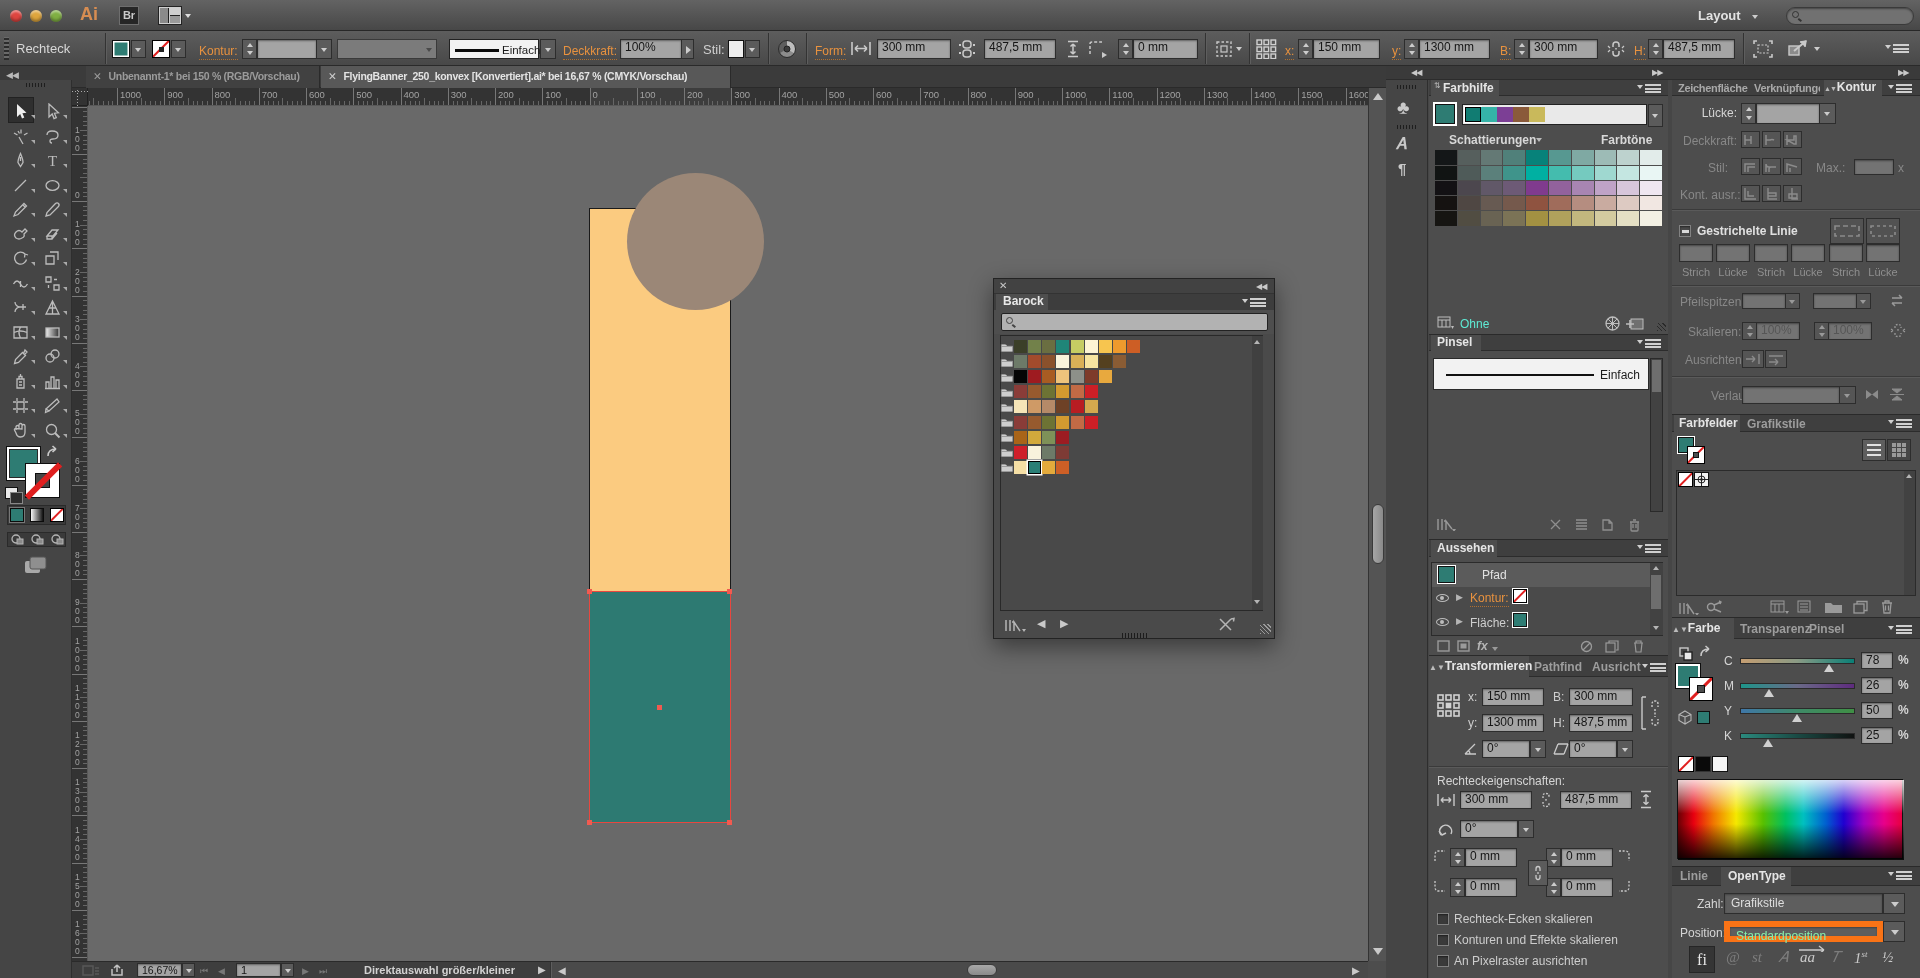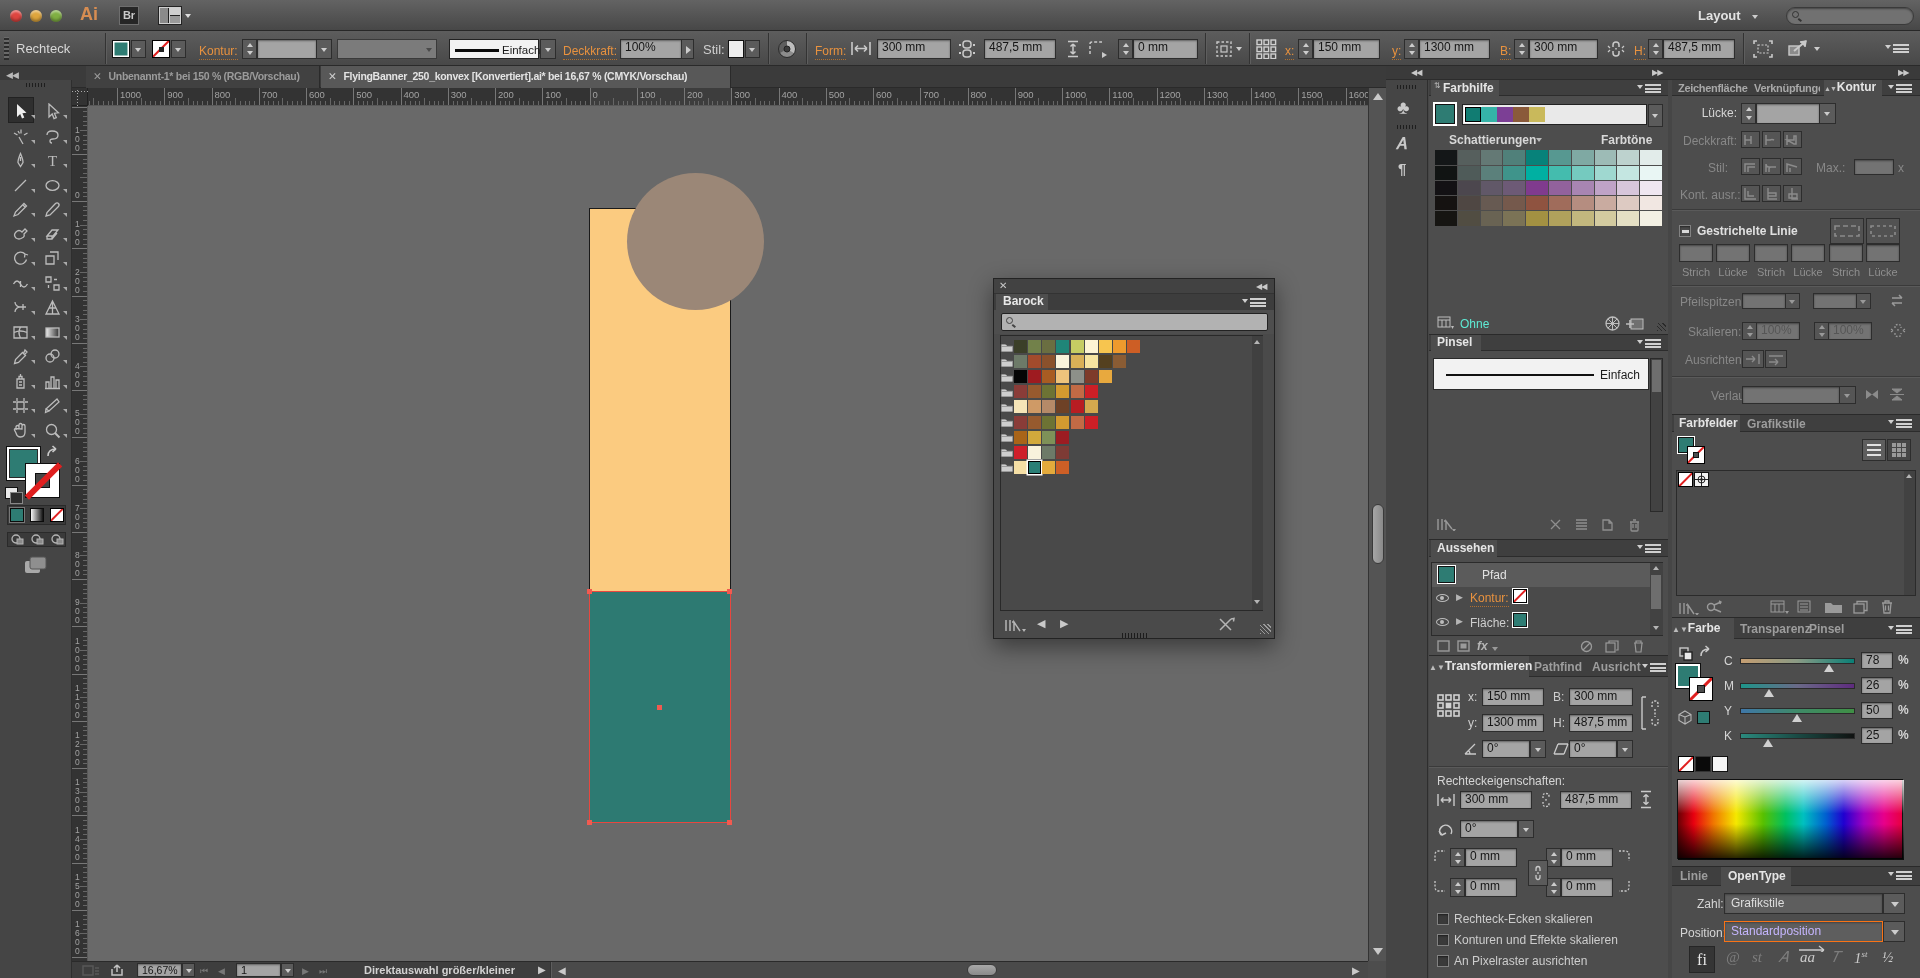--- a/index.html
+++ b/index.html
@@ -1449,21 +1449,21 @@
     <div class="a" style="left:0;top:786px;width:248px;height:20px;background:#3f3f3f;border-top:1px solid #2a2a2a;border-bottom:1px solid #2c2c2c"></div>
     <div class="tab" style="left:8px;top:789px;font-weight:bold">Linie</div>
     <div class="a" style="left:49px;top:787px;width:70px;height:19px;background:#4d4d4d;color:#e5e5e5;font-weight:bold;line-height:18px;padding-left:7px">OpenType</div>
     <div class="pmenu" style="left:224px;top:791px"></div>
     <div class="lab" style="left:25px;top:817px;color:#d5d5d5">Zahl:</div>
     <div class="a" style="left:52px;top:813px;width:159px;height:21px;background:#5e5e5e;border:1px solid #2d2d2d;color:#dedede;font-size:12px;line-height:19px;padding-left:6px;box-shadow:inset 0 1px 2px rgba(0,0,0,.3)">Grafikstile</div>
     <div class="btn" style="left:211px;top:813px;width:22px;height:21px">
       <div class="td" style="left:7px;top:8px"></div>
     </div>
     <div class="lab" style="left:8px;top:846px;color:#d5d5d5">Position:</div>
-    <div class="a" style="left:52px;top:841px;width:159px;height:21px;background:#5e5e5e;border:1px solid #f97316;color:#c4b5fd;font-size:12px;line-height:19px;padding-left:6px;box-shadow:inset 0 1px 2px rgba(0,0,0,.3)">Standardposition</div>
+    <div class="a" style="left:52px;top:841px;width:159px;height:21px;background:#5e5e5e;border:6px solid #f97316;color:#86efac;font-size:12px;line-height:19px;padding-left:6px;box-shadow:inset 0 1px 2px rgba(0,0,0,.3)">Standardposition</div>
     <div class="btn" style="left:211px;top:841px;width:22px;height:21px">
       <div class="td" style="left:7px;top:8px"></div>
     </div>
     <div class="a" style="left:17px;top:866px;width:26px;height:27px;background:#353535;border:1px solid #262626;color:#e8e8e8;font-size:16px;text-align:center;line-height:25px;font-family:'Liberation Serif',serif">fi</div>
     <div class="a" style="left:54px;top:869px;color:#7d7d7d;font-size:15px;font-family:'Liberation Serif',serif;font-style:italic">@</div>
     <div class="a" style="left:80px;top:869px;color:#7d7d7d;font-size:15px;font-family:'Liberation Serif',serif;font-style:italic">st</div>
     <div class="a" style="left:106px;top:869px;color:#7d7d7d;font-size:15px;font-family:'Liberation Serif',serif;font-style:italic">𝐴</div>
     <div class="a" style="left:128px;top:869px;color:#c9c9c9;font-size:15px;font-family:'Liberation Serif',serif;font-style:italic">aa</div>
     <div class="a" style="left:159px;top:869px;color:#7d7d7d;font-size:15px;font-family:'Liberation Serif',serif;font-style:italic">𝑇</div>
     <div class="a" style="left:182px;top:869px;color:#c9c9c9;font-size:15px;font-family:'Liberation Serif',serif;font-style:italic">1<sup style="font-size:9px">st</sup></div>

